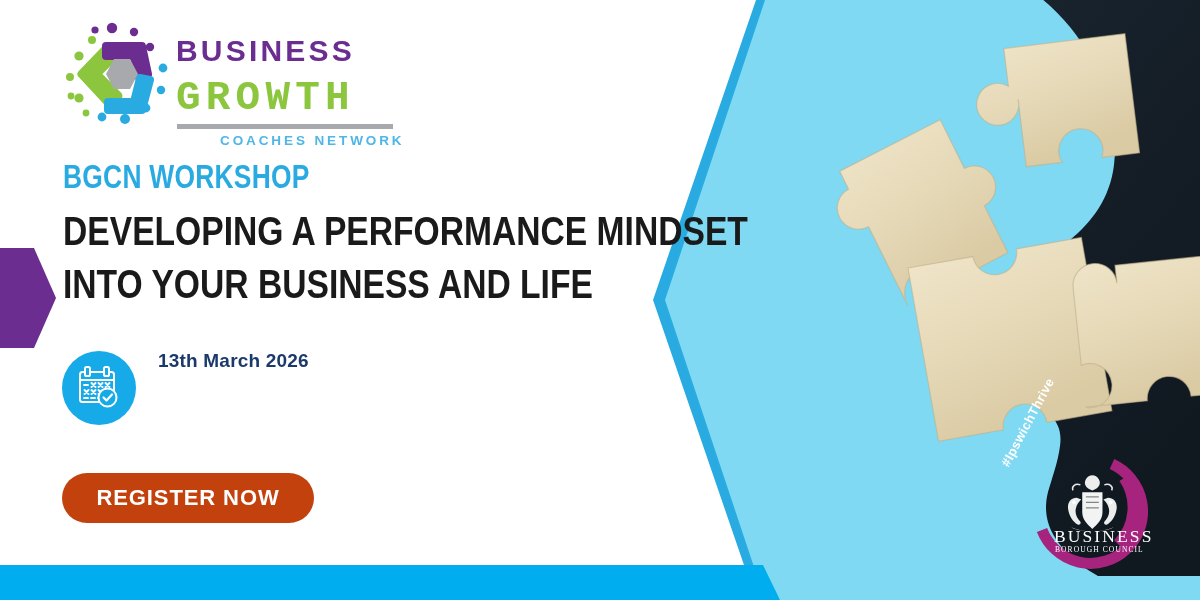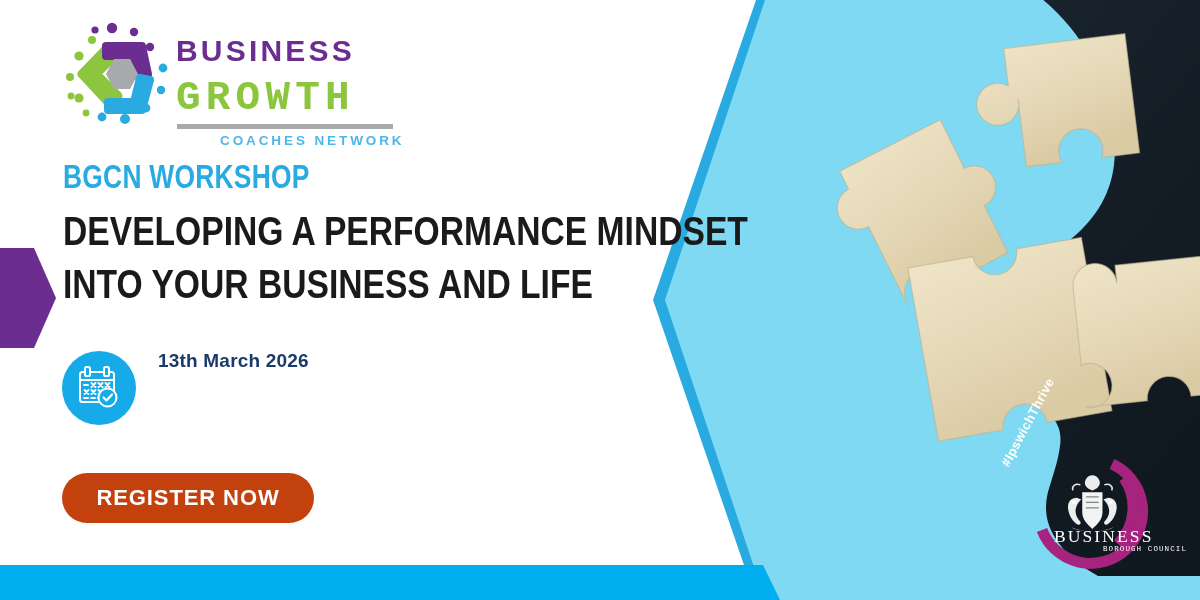--- a/index.html
+++ b/index.html
@@ -117,23 +117,22 @@
   }
   .ips-name {
     position:absolute; left:54px; top:78px;
     font-size:17.5px; color:#ffffff; letter-spacing:2.1px;
     font-family:"Liberation Serif", serif;
     white-space:nowrap;
   }
   .ips-sub {
     position:absolute; left:55px; top:97px;
     font-size:7.5px; color:#ffffff; letter-spacing:1.1px;
-    font-family:Liberation Mono, monospace;
-    white-space:nowrap;
-    margin-left:48px;
+    font-family:Liberation Serif, serif;
+    white-space:nowrap;
   }
 </style>
 </head>
 <body>
 
 <div class="banner">
 
   <div class="right-panel">
     <svg class="right-svg" width="560" height="600" viewBox="0 0 560 600">
       <defs>

